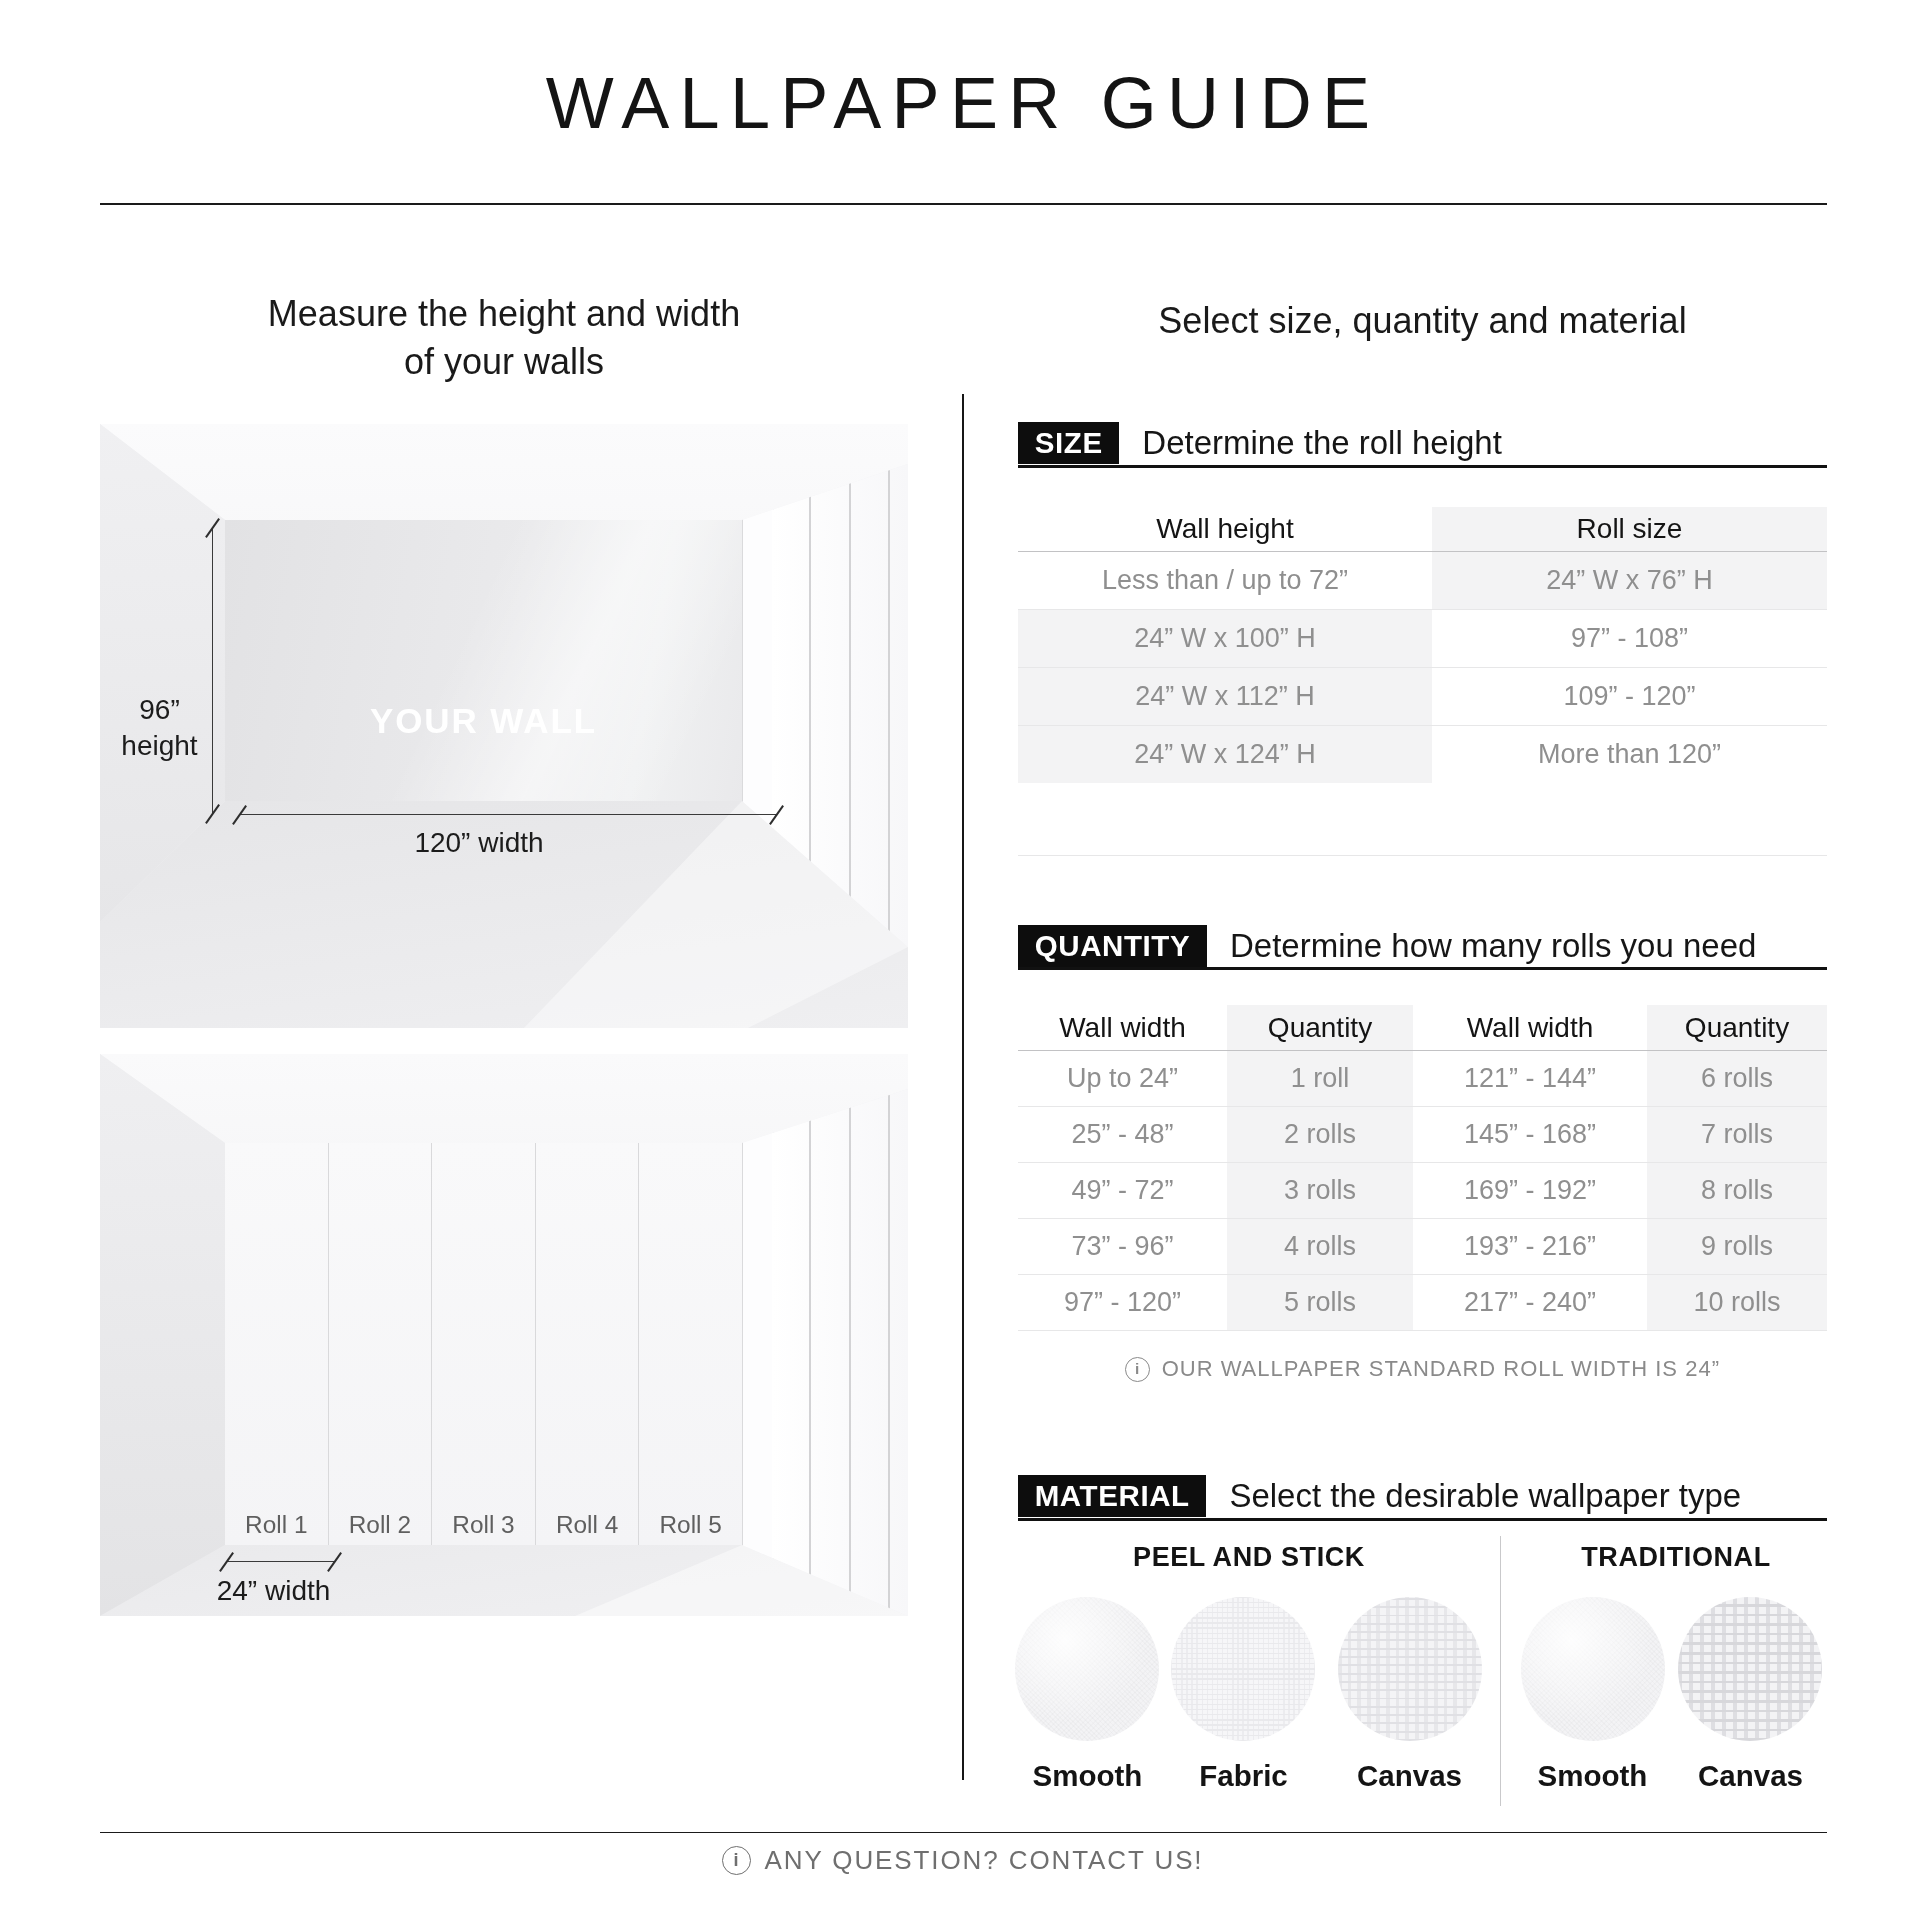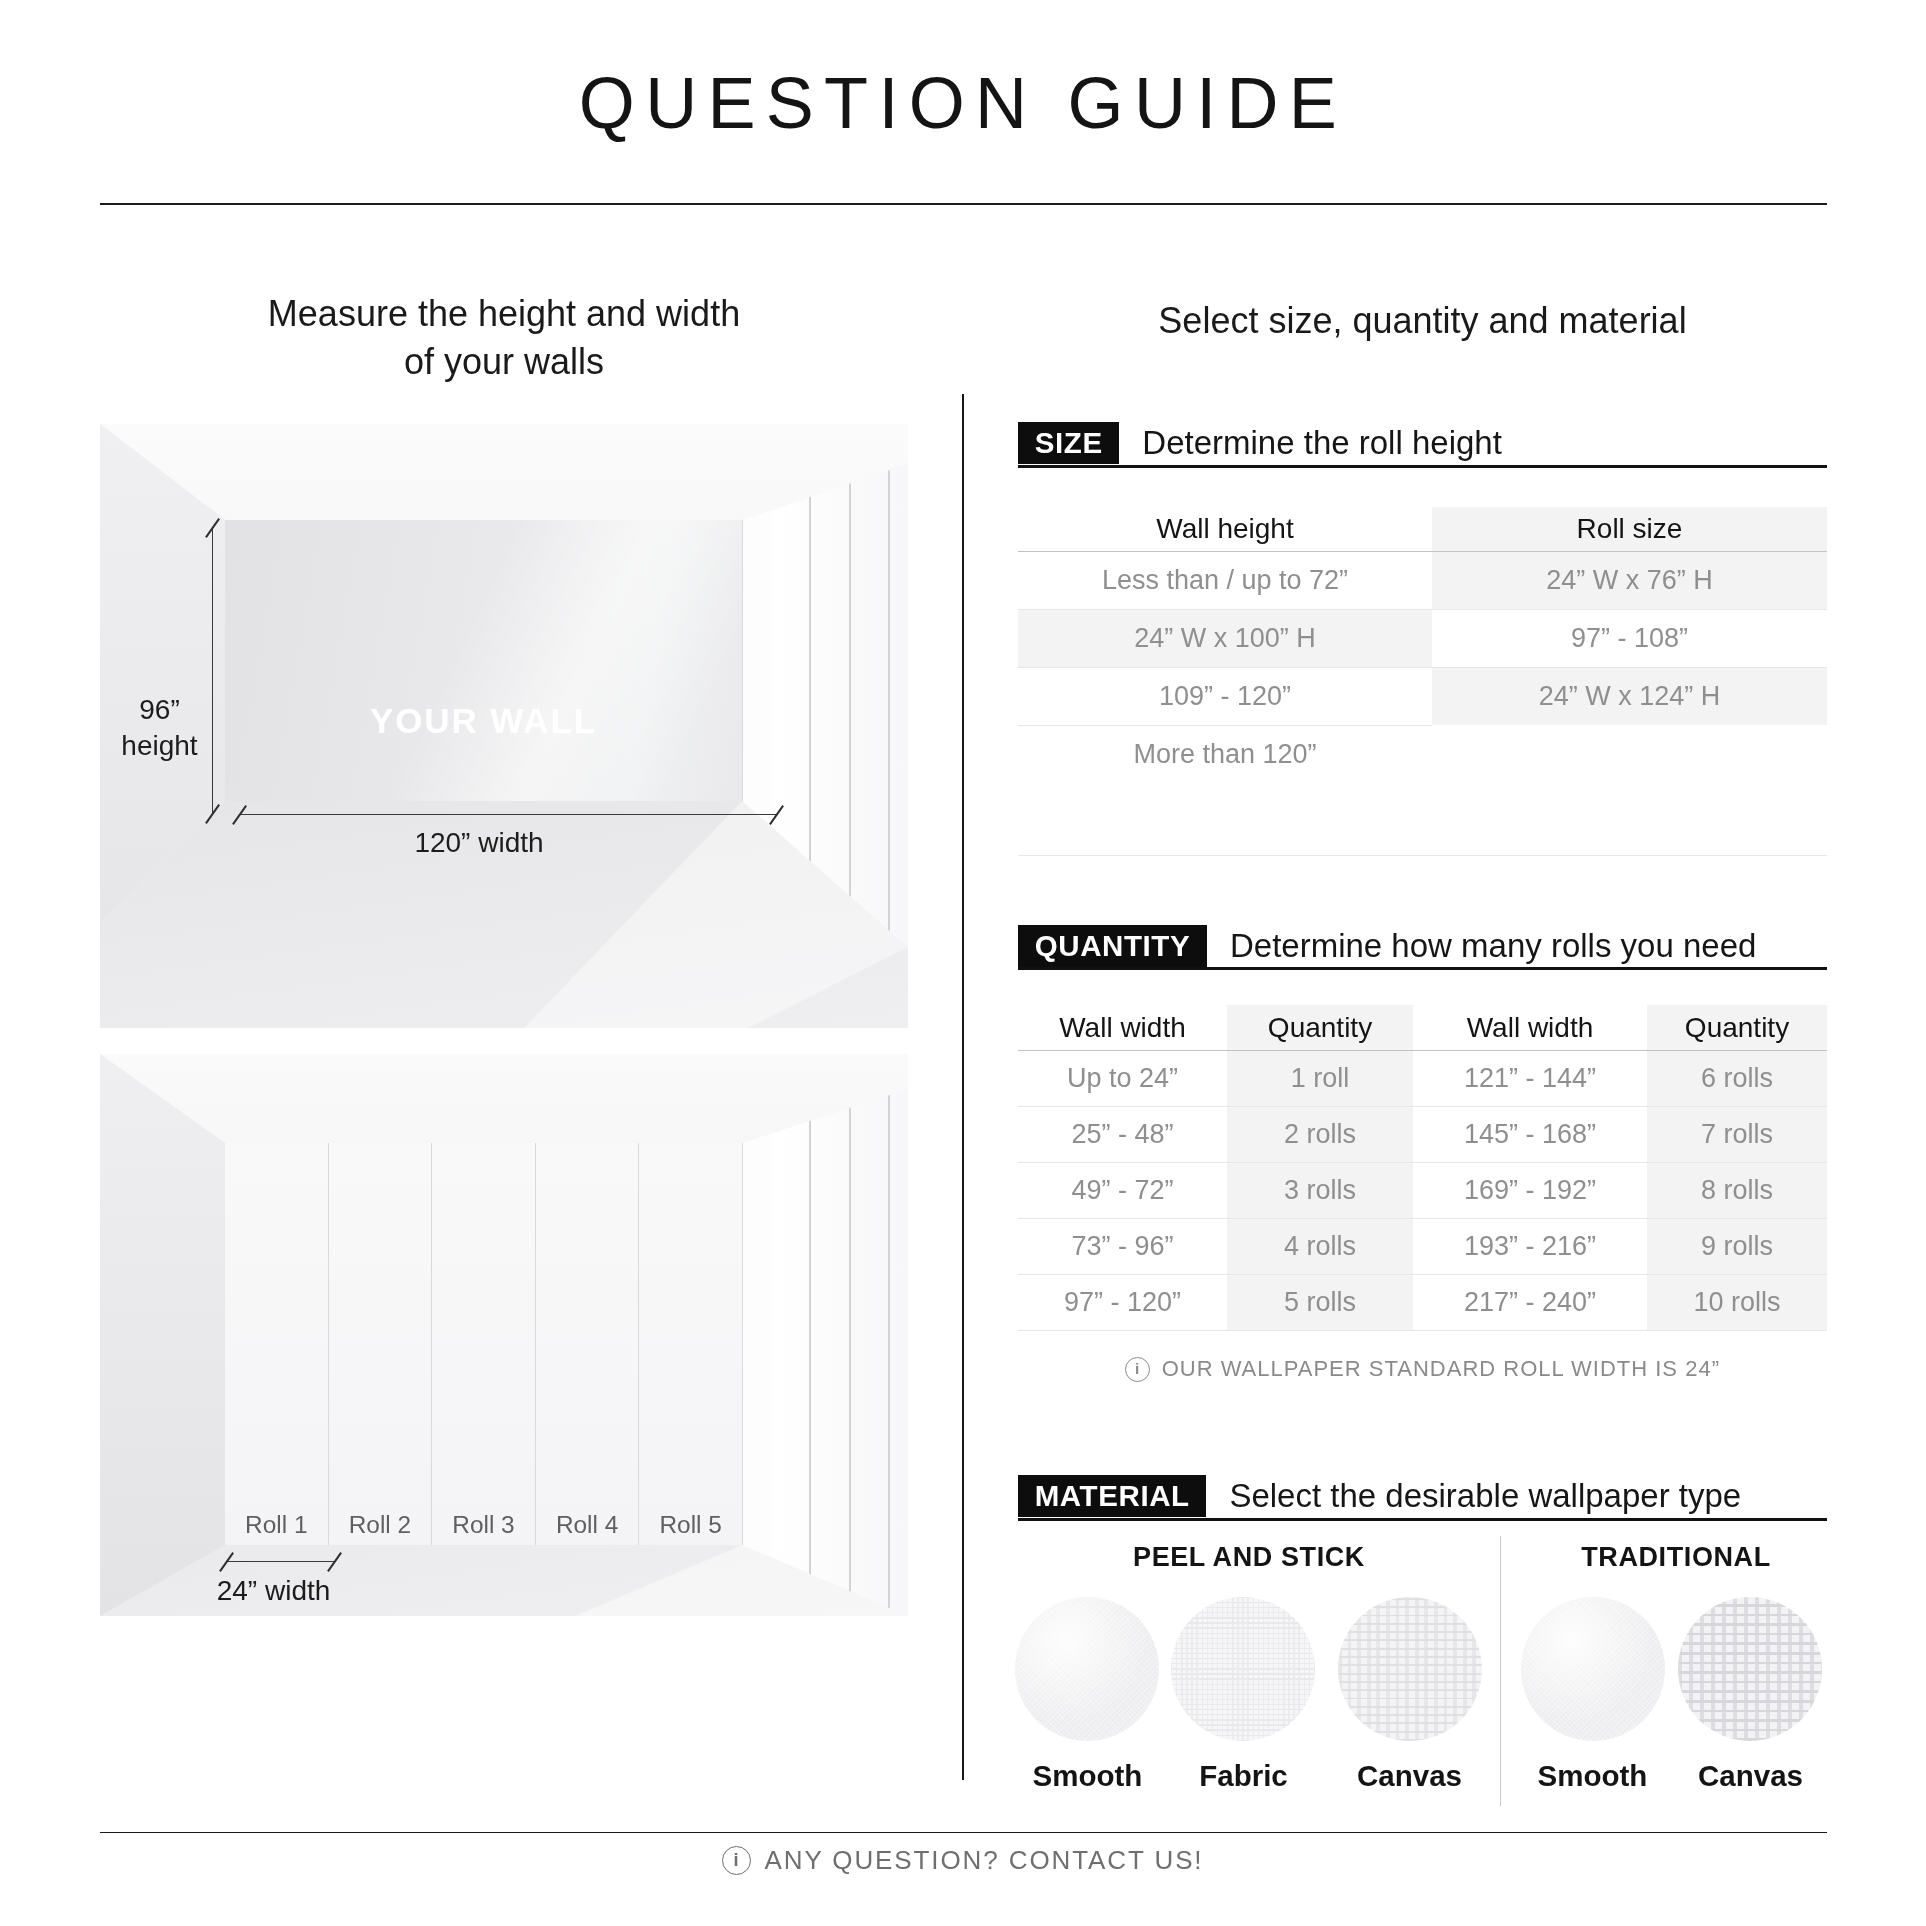--- a/index.html
+++ b/index.html
@@ -148,21 +148,21 @@
   
   .footer-rule{left:100px;top:1832px;width:1727px;height:1.3px;background:#1a1a1a;}
   .footer{left:0;top:1845px;width:1926px;display:flex;align-items:center;justify-content:center;
           gap:13px;font-size:26px;letter-spacing:1.9px;color:#6f6f6f;}
 </style>
 </head>
 <body>
 
 <div id="canvas">
 
-  <div class="abs page-title">QUESTION GUIDE</div>
+  <div class="abs page-title">WALLPAPER GUIDE</div>
   <div class="abs title-rule"></div>
   <div class="abs col-divider"></div>
 
   <div class="abs left-heading">
     <div>Measure the height and width</div>
     <div>of your walls</div>
   </div>
   <div class="abs right-heading">Select size, quantity and material</div>
 
   <div class="abs room room1">
@@ -241,20 +241,21 @@
   <div class="abs sec-rule size-rule"></div>
 
   <div class="abs size-table">
     <div class="cell th">Wall height</div>
     <div class="cell th shade">Roll size</div>
 
     <div class="cell td first">Less than / up to 72”</div>
     <div class="cell td first shade">24” W x 76” H</div>
     <div class="cell td shade">24” W x 100” H</div>
     <div class="cell td">97” - 108”</div>
+    <div class="cell td shade">24” W x 112” H</div>
     <div class="cell td">109” - 120”</div>
     <div class="cell td shade">24” W x 124” H</div>
     <div class="cell td">More than 120”</div>
   </div>
 
   <div class="abs sec-header qty-header">
     <div class="badge">QUANTITY</div>
     <div class="sec-title">Determine how many rolls you need</div>
   </div>
   <div class="abs sec-rule qty-rule"></div>

